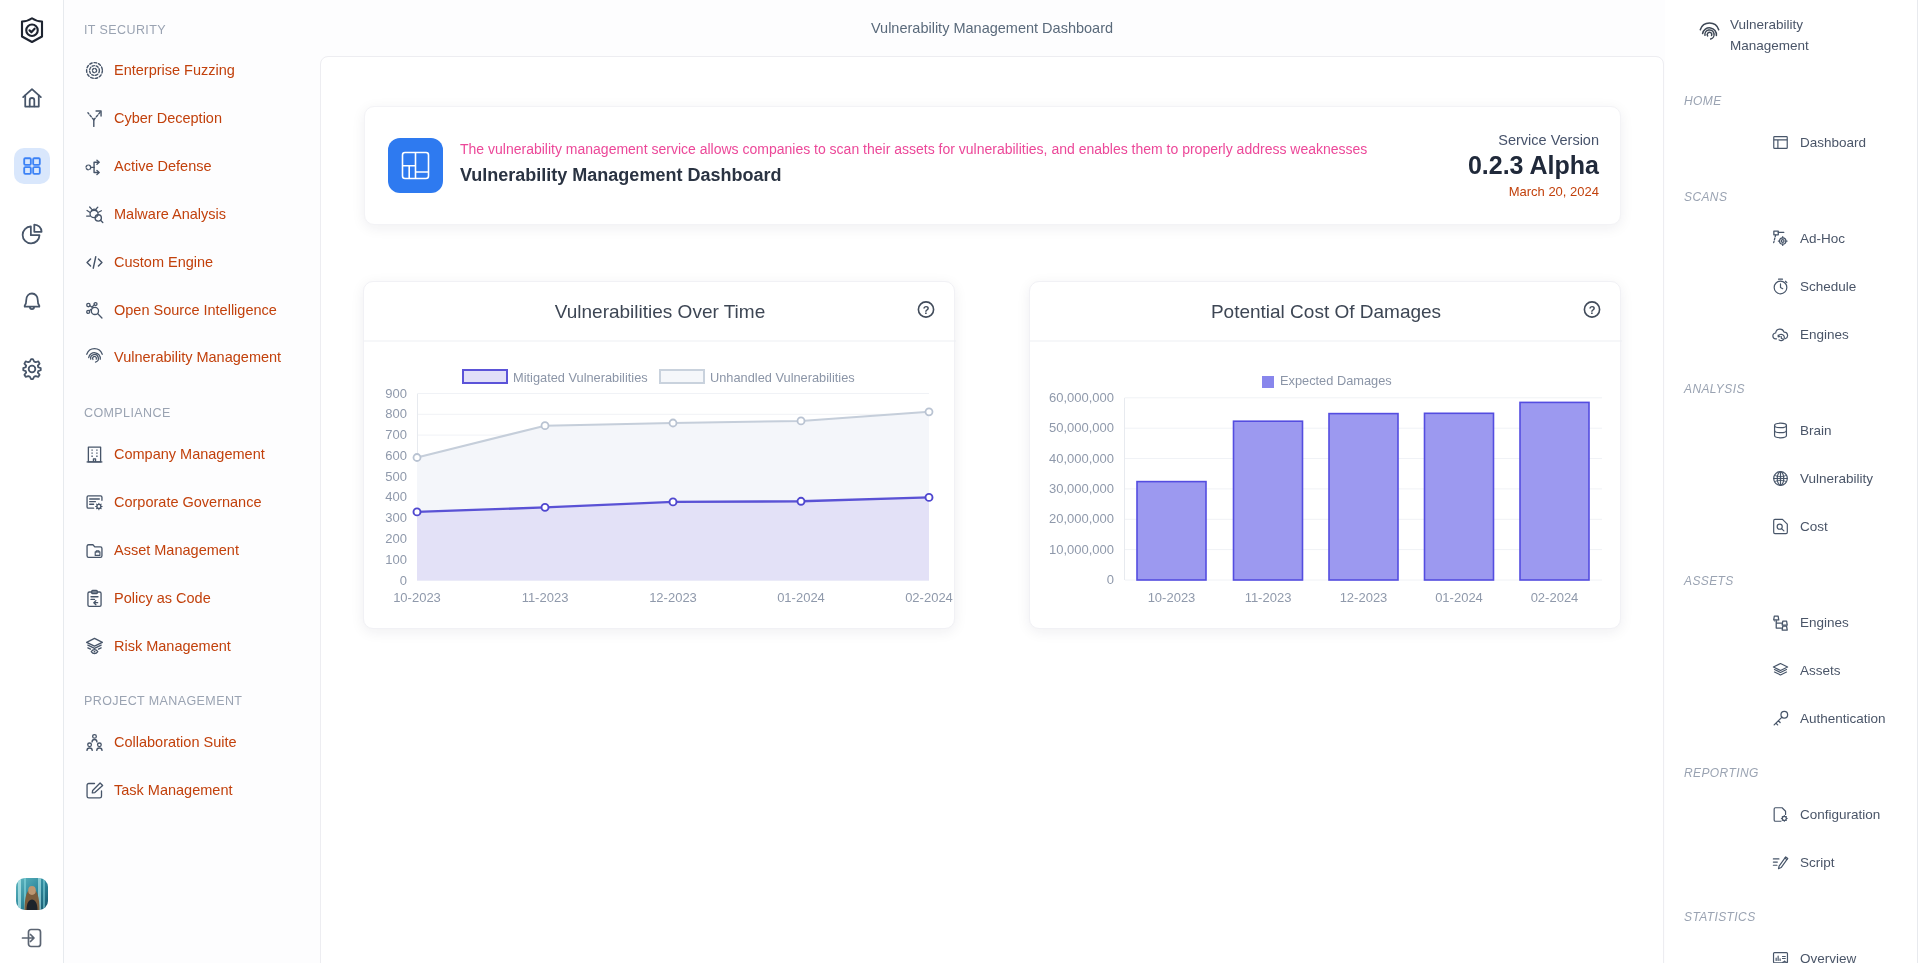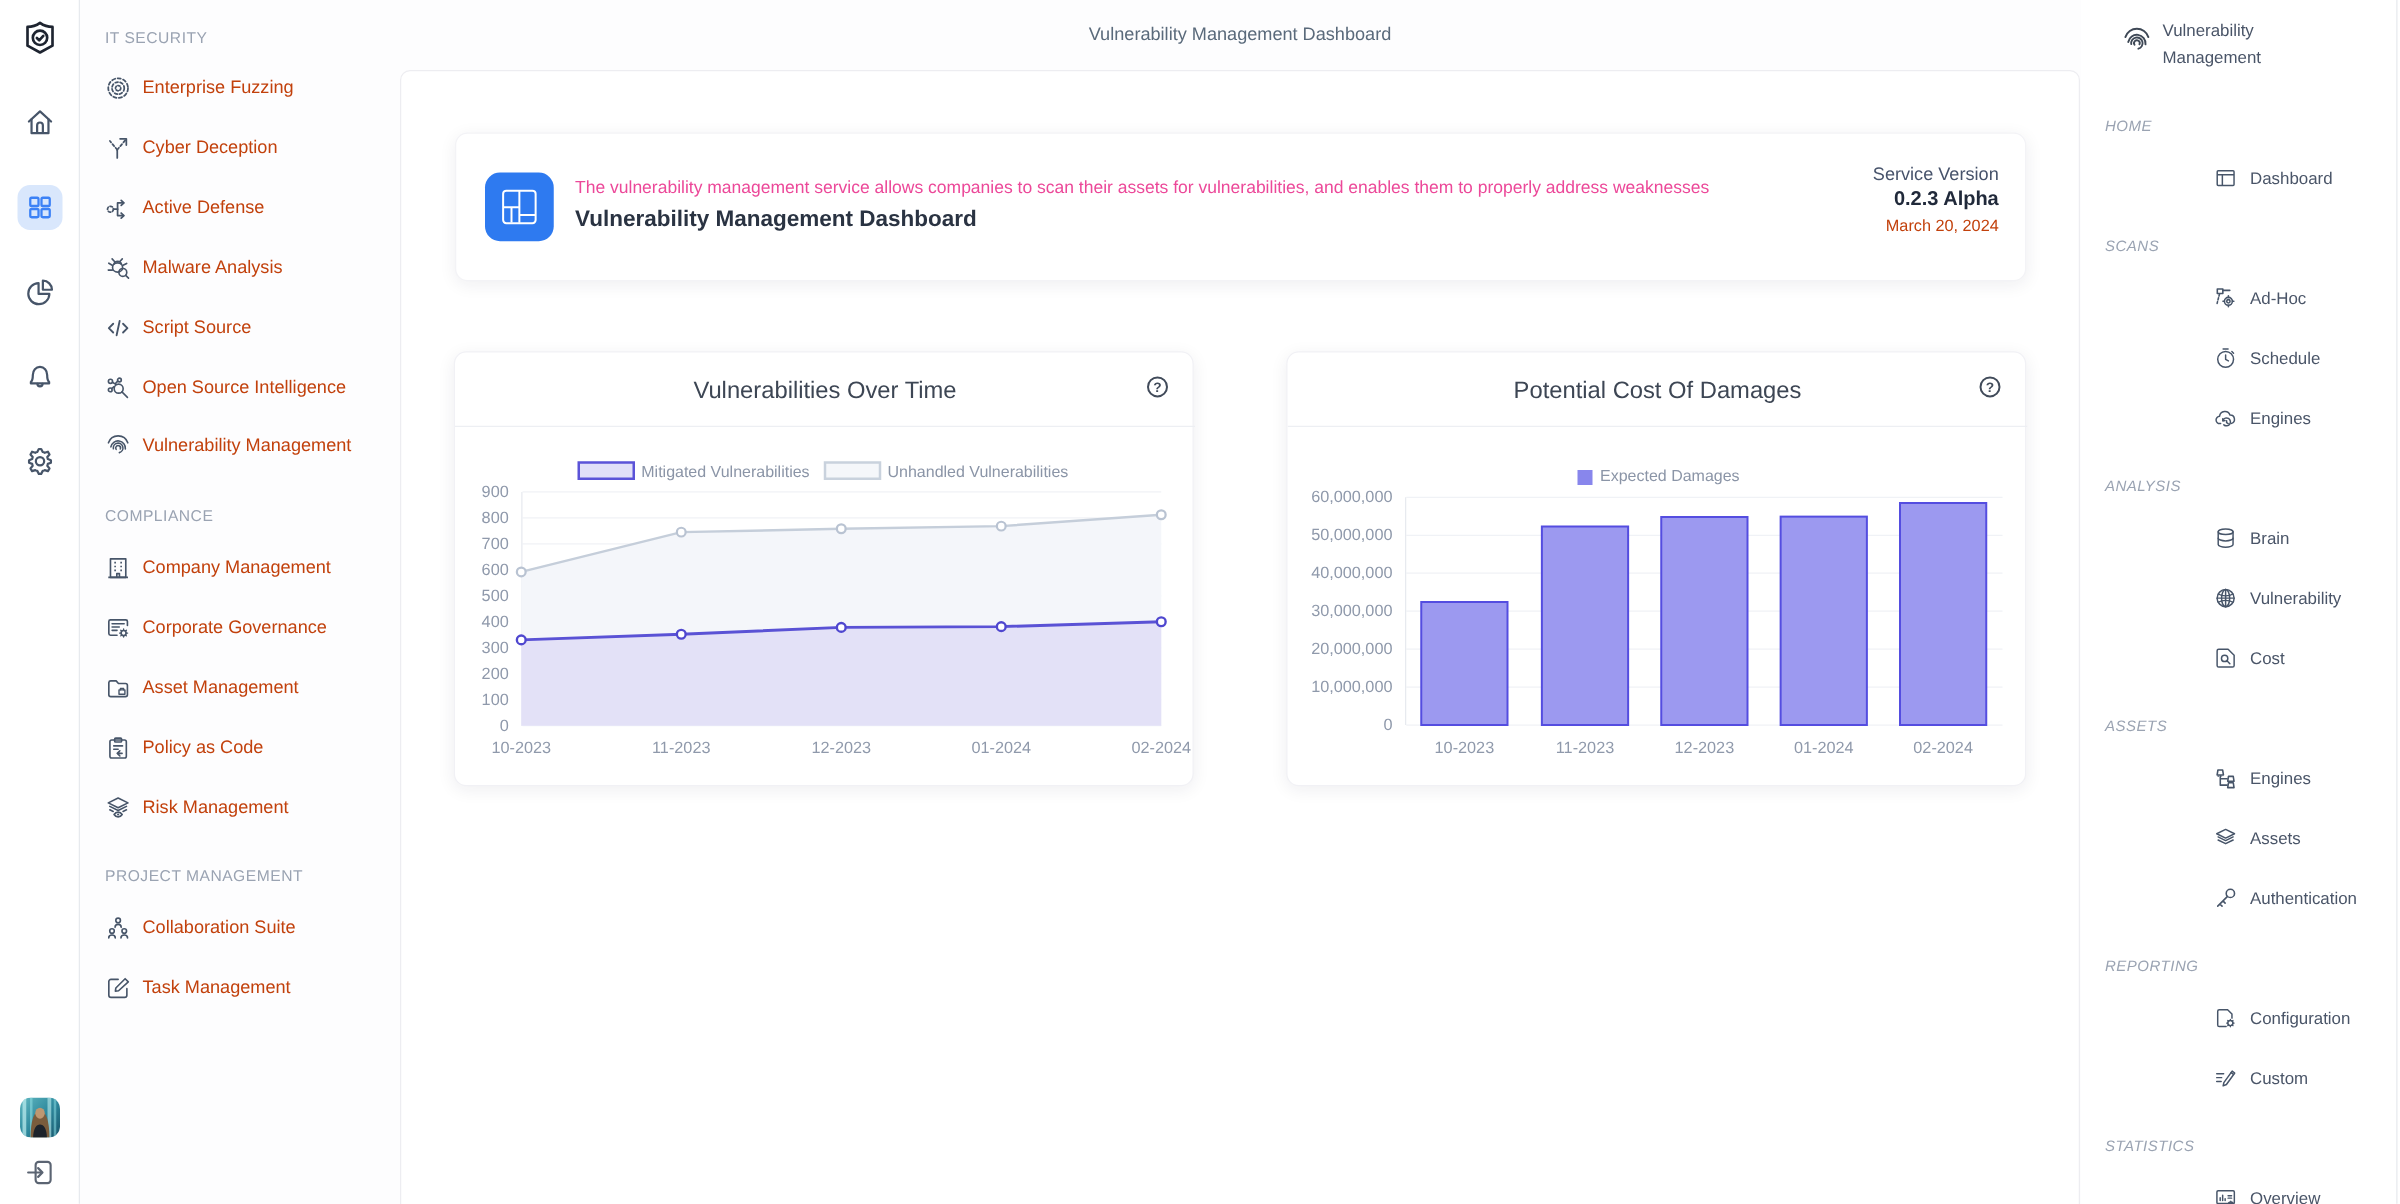--- a/index.html
+++ b/index.html
@@ -18,21 +18,21 @@
 
 #panel { position:absolute; left:320px; top:56px; width:1344px; height:920px; background:#fff; border:1px solid #ededf1; border-radius:8px 8px 0 0; }
 #toptitle { position:absolute; left:320px; top:0; width:1344px; height:56px; text-align:center; line-height:56px; font-size:14.5px; color:#5a6a7b; }
 
 #hcard { position:absolute; left:43px; top:49px; width:1257px; height:119px; background:#fff; border-radius:10px; border:1px solid #f3f3f6; box-shadow:0 3px 14px rgba(30,35,60,.07); }
 #hicon { position:absolute; left:23px; top:31px; width:55px; height:55px; border-radius:12px; background:#2e7af0; }
 #hdesc { position:absolute; left:95px; top:34px; font-size:14px; color:#ec4899; }
 #htitle { position:absolute; left:95px; top:58px; font-size:18px; font-weight:bold; color:#2a3342; }
 #hver { position:absolute; right:21px; top:25px; text-align:right; }
 #hver .l1 { font-size:14.5px; color:#47536b; }
-#hver .l2 { font-size:16px; font-weight:bold; color:#20293a; margin-top:3px; }
+#hver .l2 { font-size:25px; font-weight:bold; color:#20293a; margin-top:3px; }
 #hver .l3 { font-size:13px; color:#c2410c; margin-top:4px; }
 
 .ccard { position:absolute; top:281px; width:592px; height:348px; background:#fff; border-radius:10px; border:1px solid #f1f1f5; box-shadow:0 3px 14px rgba(30,35,60,.07); }
 #card1 { left:363px; }
 #card2 { left:1029px; }
 
 #rside { position:absolute; left:1665px; top:0; width:255px; height:963px; background:#fff; }
 #rside .edge { position:absolute; right:2px; top:0; width:1px; height:963px; background:#e8eaee; }
 #rtitle { position:absolute; left:1730px; top:14px; width:120px; font-size:13.5px; color:#4a5568; line-height:21px; }
 .rlab { position:absolute; left:1684px; font-size:12px; color:#9aa3b2; letter-spacing:.4px; transform:translateY(-50%);font-style:italic; }
@@ -308,21 +308,21 @@
 <div class="mitem" style="top:214px;color:#475569">
     <svg>
       <use href="#i-bug"></use>
     </svg>
     <span>Malware Analysis</span>
   </div>
 <div class="mitem" style="top:262px;color:#475569">
     <svg>
       <use href="#i-code"></use>
     </svg>
-    <span>Script Source</span>
+    <span>Custom Engine</span>
   </div>
 <div class="mitem" style="top:310px;color:#475569">
     <svg>
       <use href="#i-osint"></use>
     </svg>
     <span>Open Source Intelligence</span>
   </div>
 <div class="mitem" style="top:357px;color:#475569">
     <svg>
       <use href="#i-finger"></use>
@@ -574,21 +574,21 @@
 <div class="ritem" style="top:814px;color:#475569">
     <svg>
       <use href="#i-docgear"></use>
     </svg>
     <span>Configuration</span>
   </div>
 <div class="ritem" style="top:862px;color:#475569">
     <svg>
       <use href="#i-pen"></use>
     </svg>
-    <span>Custom</span>
+    <span>Script</span>
   </div>
 <div class="rlab" style="top:917px">STATISTICS</div>
 <div class="ritem" style="top:958px;color:#475569">
     <svg>
       <use href="#i-overview"></use>
     </svg>
     <span>Overview</span>
   </div>
 
 </body></html>

